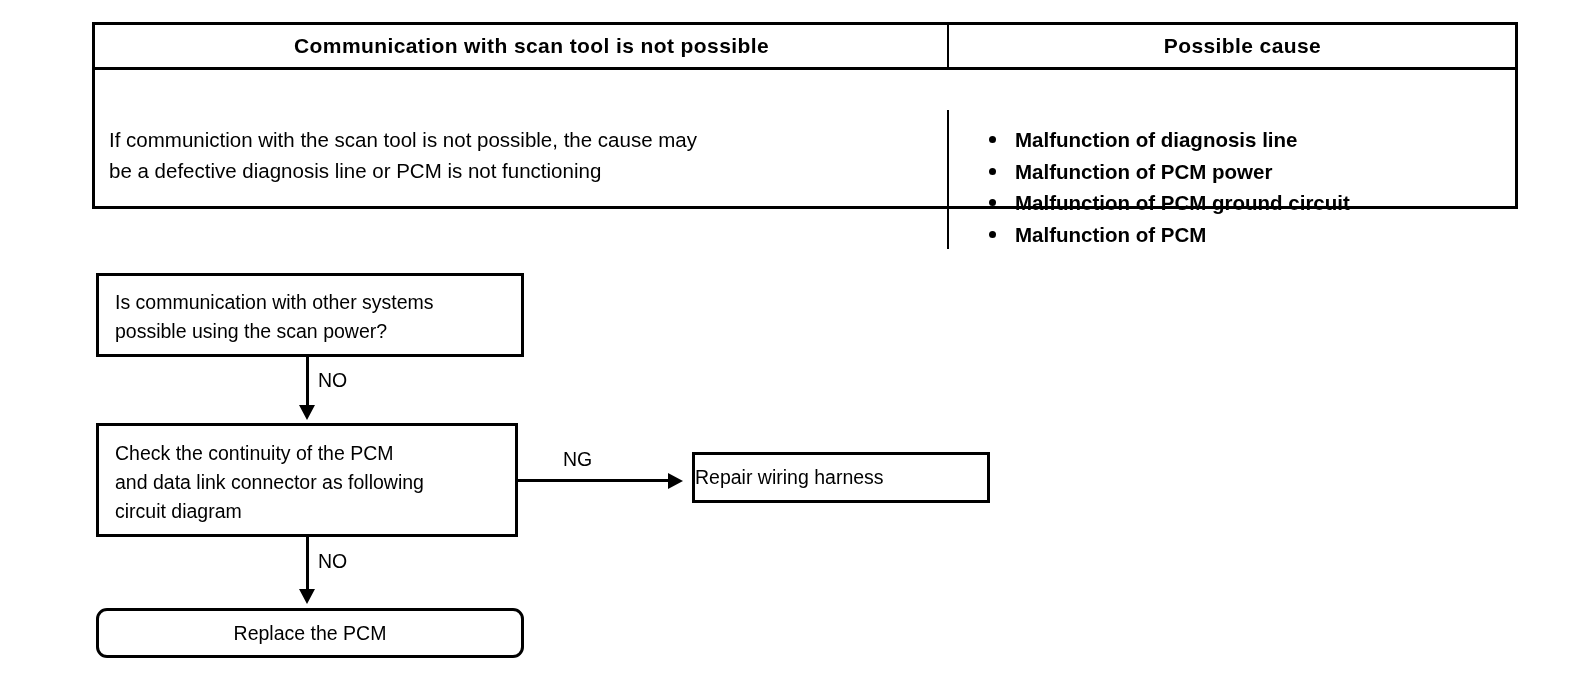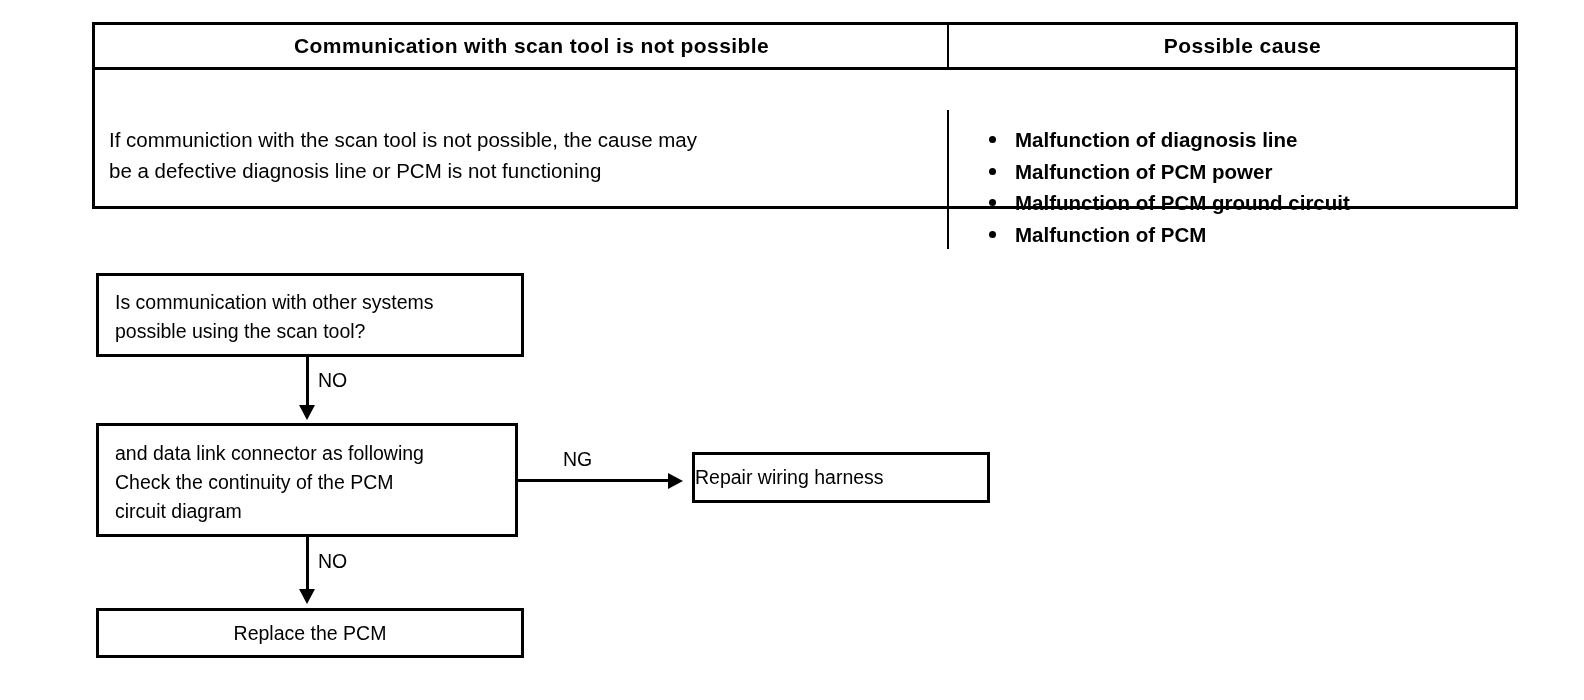--- a/index.html
+++ b/index.html
@@ -120,21 +120,21 @@
   #box-check-continuity {
     left: 96px; top: 423px; width: 422px; height: 114px;
     padding: 13px 0 0 16px;
   }
   #box-repair-harness {
     left: 692px; top: 452px; width: 298px; height: 51px;
     display: flex; align-items: center; justify-content: flex-start;
   }
   #box-replace-pcm {
     left: 96px; top: 608px; width: 428px; height: 50px;
-    display: flex; align-items: center; justify-content: center;
+    display: flex; align-items: center; justify-content: center; border-radius: 11px;
   }
 
   .vline {
     position: absolute;
     width: 3px;
     background: #000;
   }
   .hline {
     position: absolute;
     height: 3px;
@@ -215,30 +215,30 @@
         </li>
       </ul>
     </div>
   </div>
 </div>
 
 <div class="flow">
 
   <div class="fbox" id="box-check-other-systems">
     <div class="txt">Is communication with other systems</div>
-    <div class="txt">possible using the scan tool?</div>
+    <div class="txt">possible using the scan power?</div>
   </div>
 
   <div class="vline" id="vline-no-1"></div>
   <div class="arrow-down" id="arrow-no-1"></div>
   <div class="edge-label" id="label-no-1">NO</div>
 
   <div class="fbox" id="box-check-continuity">
+    <div class="txt">Check the continuity of the PCM</div>
     <div class="txt">and data link connector as following</div>
-    <div class="txt">Check the continuity of the PCM</div>
     <div class="txt">circuit diagram</div>
   </div>
 
   <div class="hline" id="hline-ng"></div>
   <div class="arrow-right" id="arrow-ng"></div>
   <div class="edge-label" id="label-ng">NG</div>
 
   <div class="fbox" id="box-repair-harness">
     <span class="txt">Repair wiring harness</span>
   </div>

